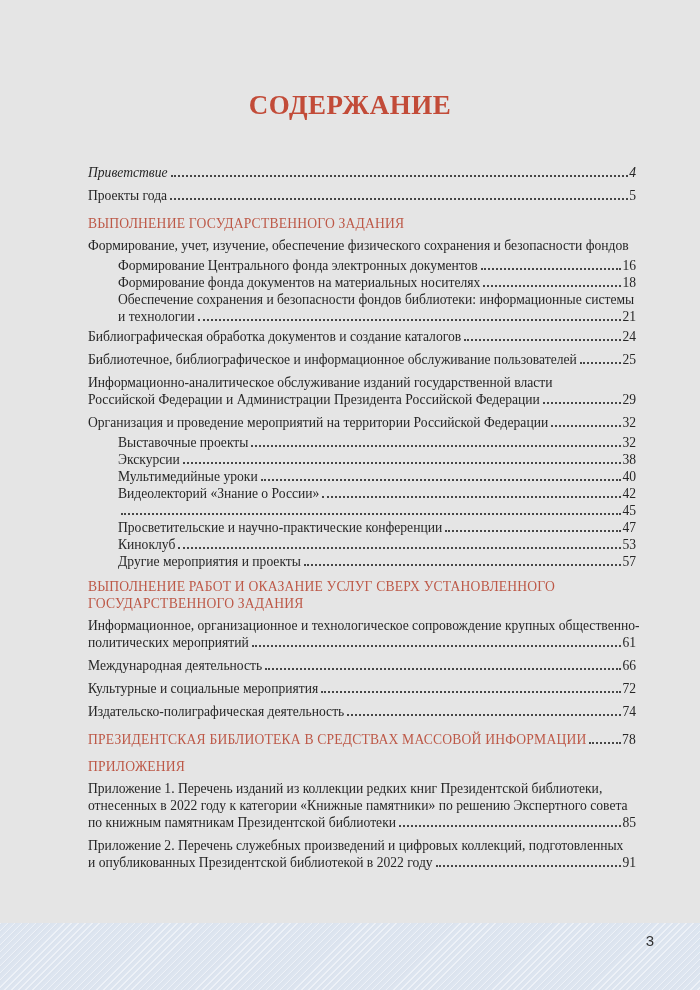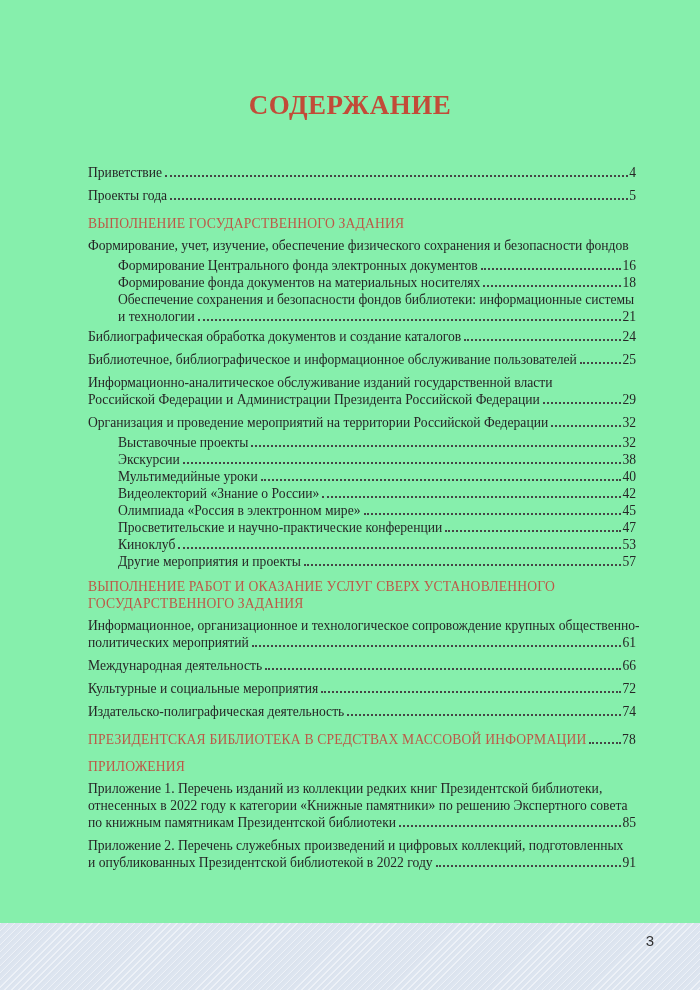--- a/index.html
+++ b/index.html
@@ -4,21 +4,21 @@
 <style>
   * { margin: 0; padding: 0; box-sizing: border-box; }
   html, body { width: 700px; height: 990px; }
   body {
     position: relative;
     background: #ffffff;
     font-family: "Liberation Serif", "DejaVu Serif", serif;
     color: #262626;
     overflow: hidden;
   }
-  .sheet { position: absolute; inset: 0; background: #86efac; }
+  .sheet { position: absolute; inset: 0; background: #e5e5e5; }
 
   .title {
     margin-top: 90px;
     text-align: center;
     font-size: 27px;
     line-height: 31px;
     font-weight: bold;
     letter-spacing: 0.5px;
     color: var(--title-red, #c24b38);
   }
@@ -31,21 +31,21 @@
     line-height: 17px;
   }
   .entry { }
   .entry.item { margin: 3px 0; }
   .entry.item.indent { margin: 0; padding-left: 30px; }
   .entry.section {
     color: var(--section-red, #bd5847);
     margin: 8px 0 2px 0;
     letter-spacing: 0.2px;
   }
-  .entry.italic { }
+  .entry.italic { font-style: italic; }
   .line { white-space: nowrap; }
   .line.last { display: flex; align-items: baseline; white-space: nowrap; }
   .txt { flex: 0 0 auto; }
   .leader {
     flex: 1 1 auto;
     min-width: 16px;
     border-bottom: 2px dotted #454545;
     margin: 0 1px 3px 3px;
   }
   .pg { flex: 0 0 auto; color: #262626; }
@@ -176,21 +176,20 @@
       </div>
       <div class="entry item indent">
         <div class="line last">
           <span class="txt">Видеолекторий «Знание о России»</span>
           <span class="leader"></span>
           <span class="pg">42</span>
         </div>
       </div>
       <div class="entry item indent">
         <div class="line last">
-          <span class="txt">Олимпиада «Россия в электронном мире»</span>
           <span class="leader"></span>
           <span class="pg">45</span>
         </div>
       </div>
       <div class="entry item indent">
         <div class="line last">
           <span class="txt">Просветительские и научно-практические конференции</span>
           <span class="leader"></span>
           <span class="pg">47</span>
         </div>

